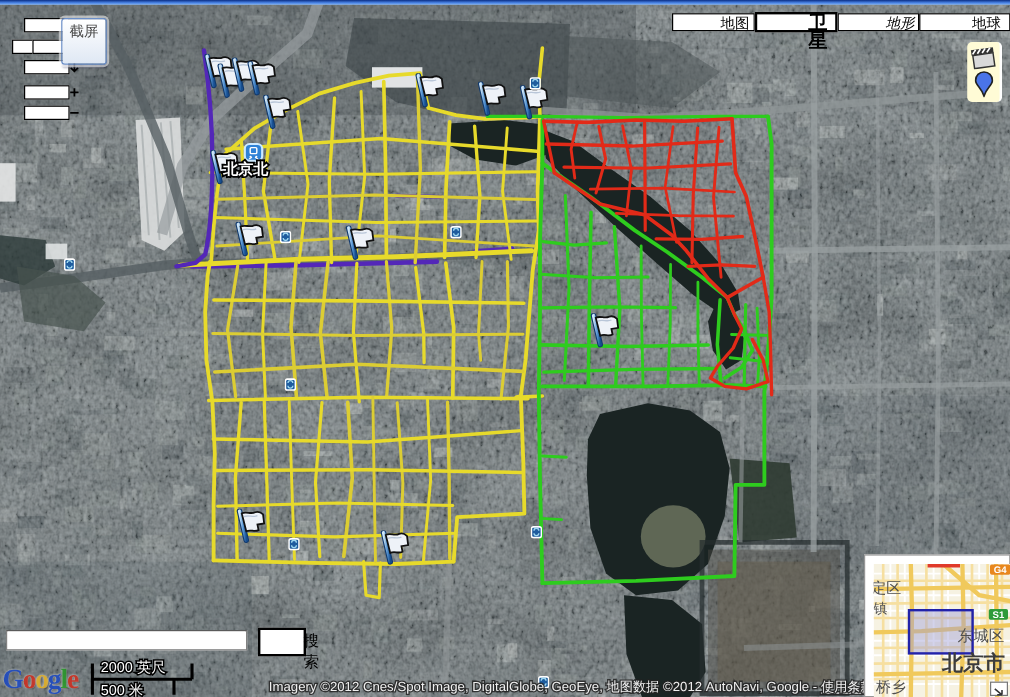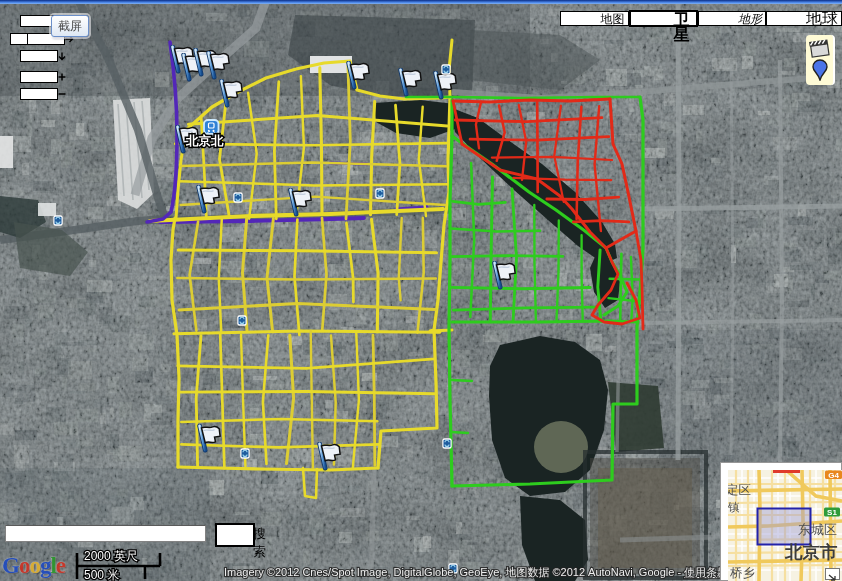--- a/index.html
+++ b/index.html
@@ -1393,29 +1393,29 @@
         <path d="M5,1.5 L5,8.5 M1.5,5 L8.5,5" stroke="#000" stroke-width="1.5" fill="none"></path>
       </svg>
     </div>
 
 <div class="btn" style="left:20px;top:88px;width:12px;height:12px;">
       <svg width="10" height="10" viewBox="0 0 10 10">
         <path d="M1.5,5 L8.5,5" stroke="#000" stroke-width="1.5" fill="none"></path>
       </svg>
     </div>
 
-<div style="position:absolute;left:51px;top:15px;width:38px;height:22px;border:1px solid #6b8fc9;border-radius:3px;background:linear-gradient(#ffffff,#dfe8f4);box-shadow:0 0 0 2px rgba(255,255,255,0.55),1px 2px 2px rgba(0,0,50,0.3);box-sizing:border-box;text-align:center;font-size:12px;line-height:20px;color:#444;">截屏</div>
+<div style="position:absolute;left:51px;top:15px;width:38px;height:39px;border:1px solid #6b8fc9;border-radius:3px;background:linear-gradient(#ffffff,#dfe8f4);box-shadow:0 0 0 2px rgba(255,255,255,0.55),1px 2px 2px rgba(0,0,50,0.3);box-sizing:border-box;text-align:center;font-size:12px;line-height:20px;color:#444;">截屏</div>
 
 <div class="btn" style="left:560px;top:11px;width:69px;height:15px;font-size:12px;line-height:14px;">地图</div>
 
 <div class="btn" style="left:629px;top:10px;width:69px;height:17px;font-size:16px;line-height:15px;font-weight:bold;border-width:2px;">卫星</div>
 
 <div class="btn" style="left:698px;top:11px;width:68px;height:15px;font-size:12px;line-height:14px;font-style:italic;">地形</div>
 
-<div class="btn" style="left:766px;top:11px;width:76px;height:15px;font-size:16px;line-height:14px;">地球</div>
+<div class="btn" style="left:766px;top:11px;width:76px;height:15px;font-size:12px;line-height:14px;">地球</div>
 
 <div style="position:absolute;left:806px;top:35px;width:27px;height:50px;background:#fffbd6;border-radius:4px;border-right:2px solid #fff;"></div>
 
 <svg width="24" height="20" viewBox="0 0 24 20" style="position:absolute;left:808px;top:38px;">
 <g transform="rotate(-8 12 10)">
 <rect x="3" y="7" width="17" height="11" fill="#d9d9d9" stroke="#333" stroke-width="1.2"></rect>
 <rect x="2" y="2.5" width="18.5" height="4.5" fill="#333"></rect>
 <path d="M3,6 L6,2.5 M7,6 L10,2.5 M11,6 L14,2.5 M15,6 L18,2.5" stroke="#fff" stroke-width="1.4"></path>
 </g>
 </svg>

